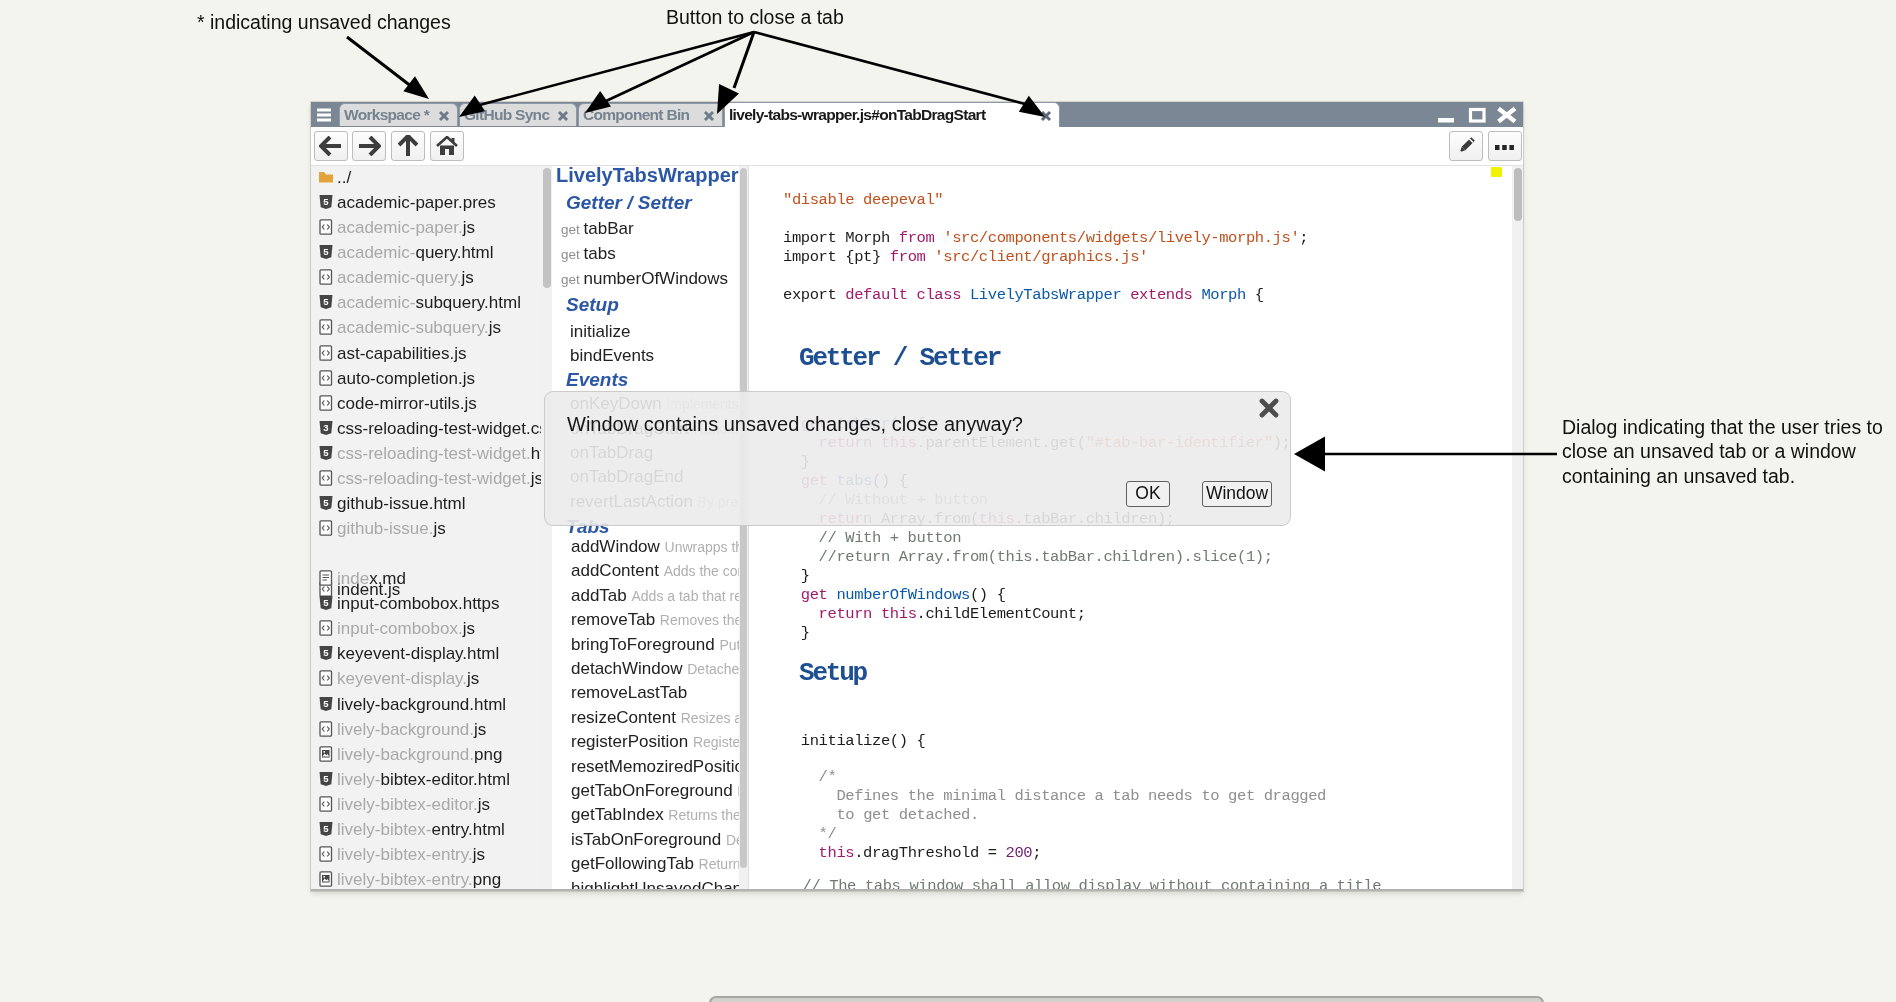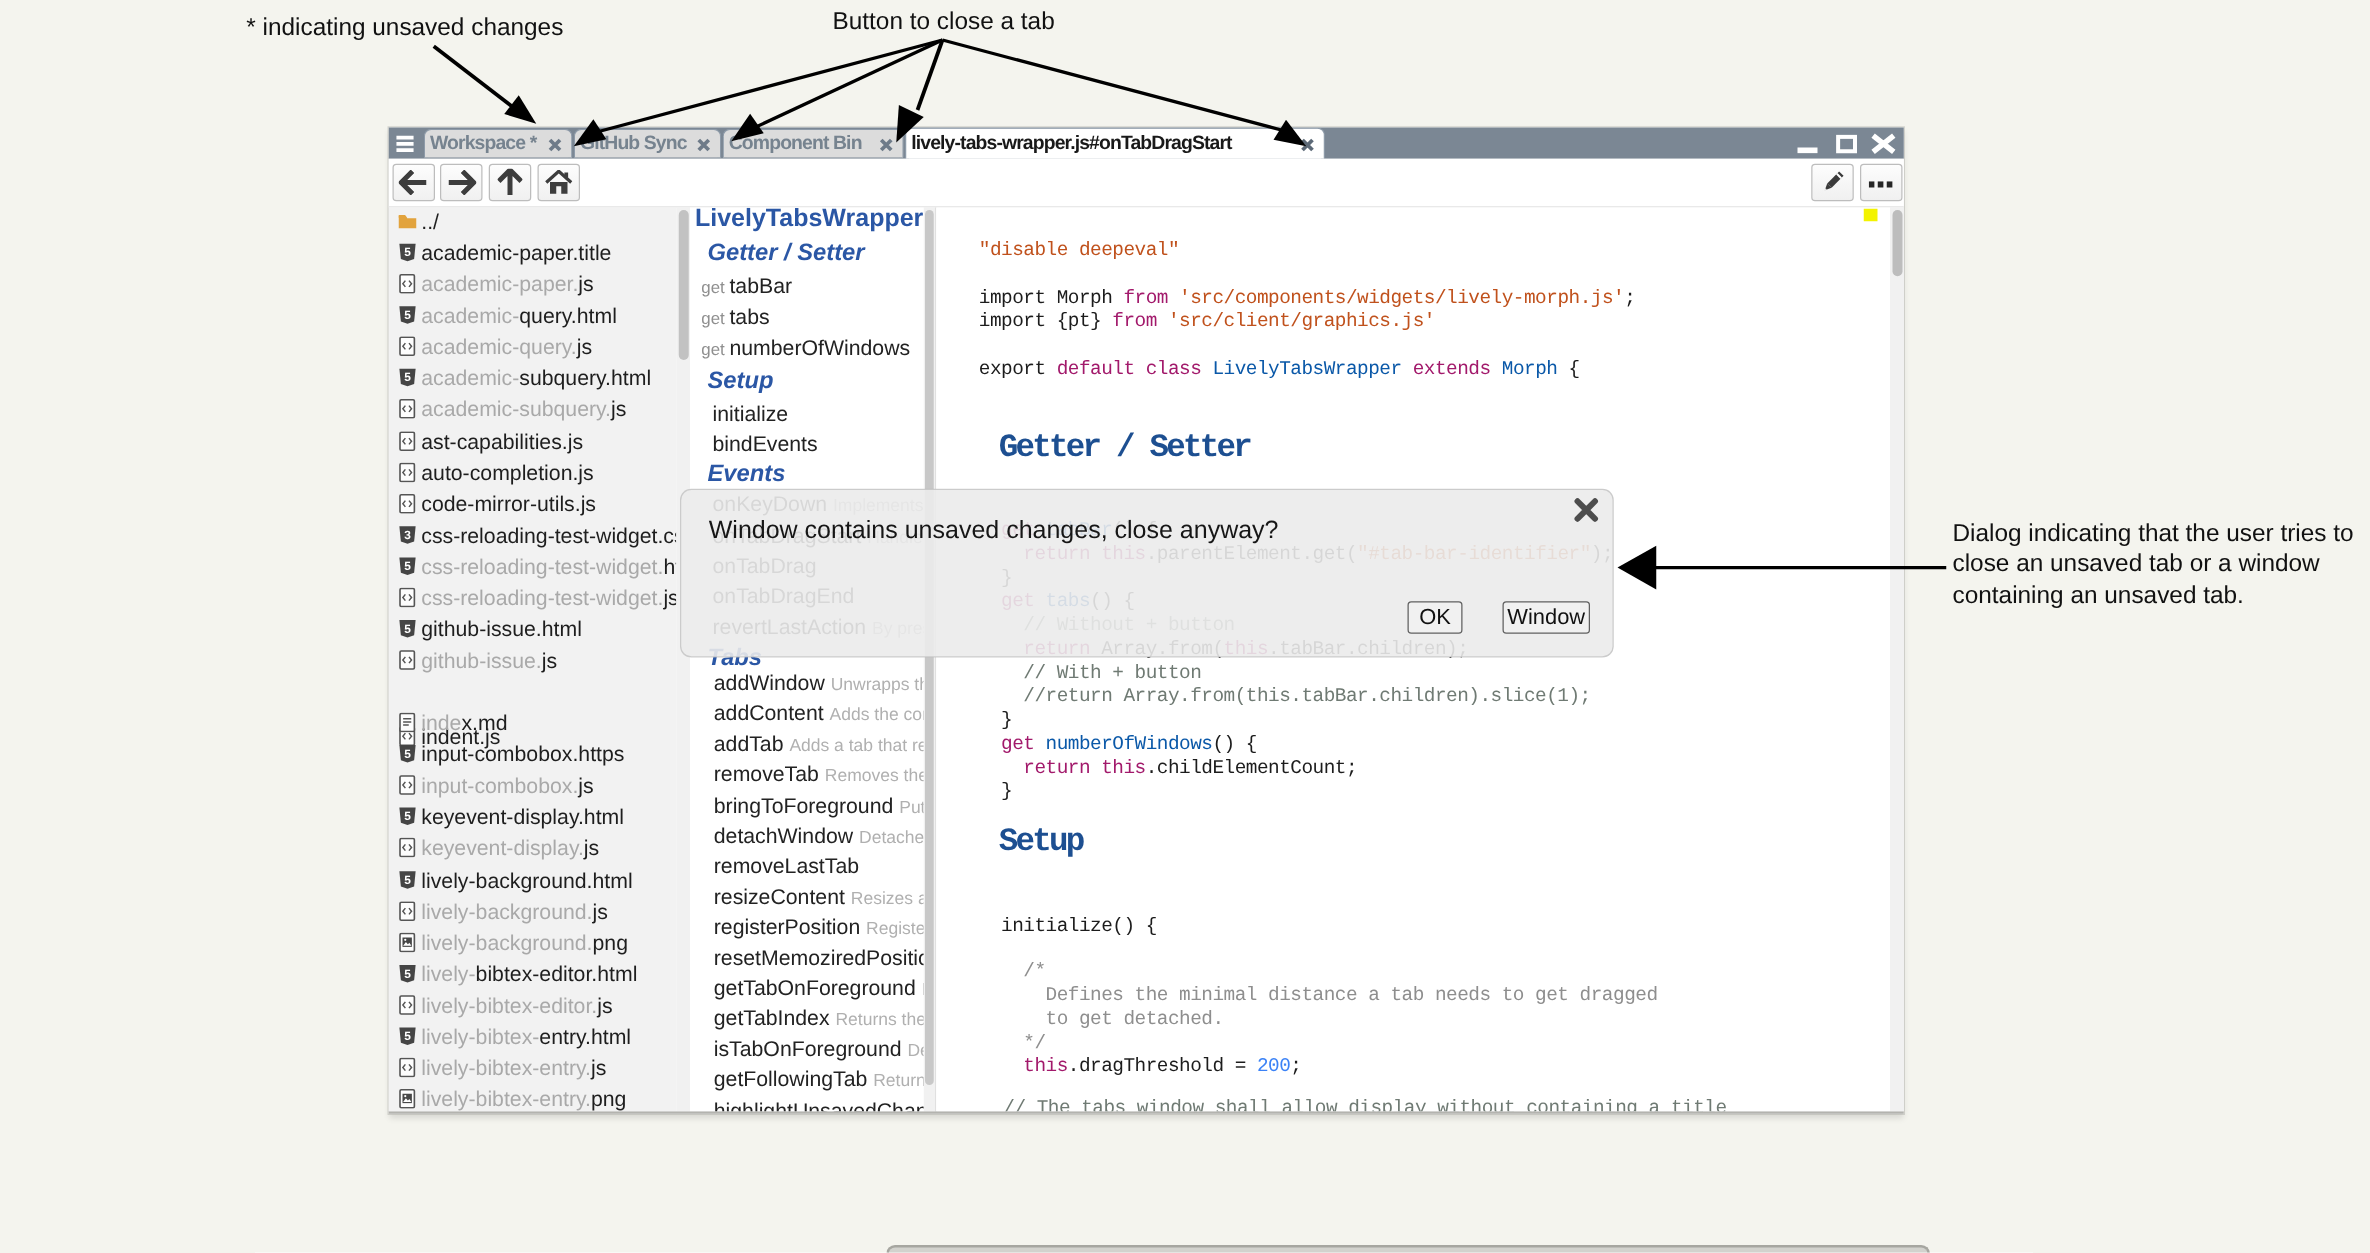--- a/index.html
+++ b/index.html
@@ -33,21 +33,21 @@
 #mthumb{position:absolute;left:1px;top:2px;width:7px;height:700px;background:#c8c8c8;border-radius:3.5px;}
 #mdiv{position:absolute;left:437px;top:64px;width:1px;height:723px;background:#e0e0e0;}
 #codepane{position:absolute;left:438px;top:64px;width:763px;height:723px;background:#fff;overflow:hidden;}
 .cl{position:absolute;left:34px;white-space:pre;font-family:"Liberation Mono",monospace;font-size:15.5px;letter-spacing:-0.4px;color:#1c1c1c;}
 .chead{position:absolute;left:50px;white-space:pre;font-family:"Liberation Mono",monospace;font-weight:bold;font-size:26px;letter-spacing:-2.2px;color:#1d4f91;}
 .kw{color:#a2196b;}
 .st{color:#c0511c;}
 .vn{color:#0a58a8;}
 .cm{color:#6f7a73;}
 .dc{color:#8e8e8e;}
-.nu{color:#3b82f6;}
+.nu{color:#701a75;}
 #cscroll{position:absolute;left:1201px;top:64px;width:11px;height:723px;background:#f1f1f1;}
 #cthumb{position:absolute;left:1.5px;top:2px;width:8px;height:53px;background:#bdbdbd;border-radius:4px;}
 #ysq{position:absolute;left:1180px;top:65px;width:11px;height:10px;background:#f3f300;}
 
 #dialog{position:absolute;left:233px;top:289px;width:747px;height:134.5px;background:rgba(235,235,235,0.9);border:1px solid rgba(175,175,175,0.55);border-radius:9px;box-sizing:border-box;}
 #dlgtext{position:absolute;left:22px;top:21px;font-size:20px;color:#161616;white-space:nowrap;}
 .dbtn{position:absolute;top:88.5px;height:26px;background:#f1f1f1;border:1.5px solid #606060;border-radius:3px;box-sizing:border-box;font-size:17.5px;color:#111;text-align:center;line-height:22.5px;}
 
 #bottombar{position:absolute;left:709px;top:996px;width:835px;height:8px;background:#d2d2cd;border:2px solid #a6a6a0;border-bottom:none;border-radius:7px 7px 0 0;box-sizing:border-box;}
 #arrows{position:absolute;left:0;top:0;width:1896px;height:1002px;pointer-events:none;}
@@ -140,21 +140,21 @@
             <path d="M1 3.5 h5.2 l1.6 2 h7.2 v8 h-14 z" fill="#e2a33d"></path>
             <path d="M1 3 h5 l1.8 2.2 h-6.8 z" fill="#e2a33d"></path>
           </svg>
           <span class="nm">../</span>
         </div>
 <div class="frow" style="top:27.1px;">
           <svg width="16" height="16" viewBox="0 0 16 16">
             <path d="M1.5 1 h13 l-1.2 12.2 -5.3 1.8 -5.3 -1.8 z" fill="#454545"></path>
             <text x="8" y="11" font-family="Liberation Sans" font-size="9.5" font-weight="bold" fill="#fff" text-anchor="middle">5</text>
           </svg>
-          <span class="nm">academic-paper.title</span>
+          <span class="nm">academic-paper.pres</span>
         </div>
 <div class="frow" style="top:52.1px;">
           <svg width="16" height="16" viewBox="0 0 16 16">
             <rect x="2" y="0.8" width="11.5" height="14.4" rx="1" fill="#fdfdfd" stroke="#555" stroke-width="1.3"></rect>
             <path d="M6.3 5.5 L4.3 8 l2 2.5 M9.2 5.5 l2 2.5 -2 2.5" stroke="#555" stroke-width="1.2" fill="none"></path>
           </svg>
           <span class="nm"><span class="gy">academic-paper.</span>js</span>
         </div>
 <div class="frow" style="top:77.2px;">
           <svg width="16" height="16" viewBox="0 0 16 16">

